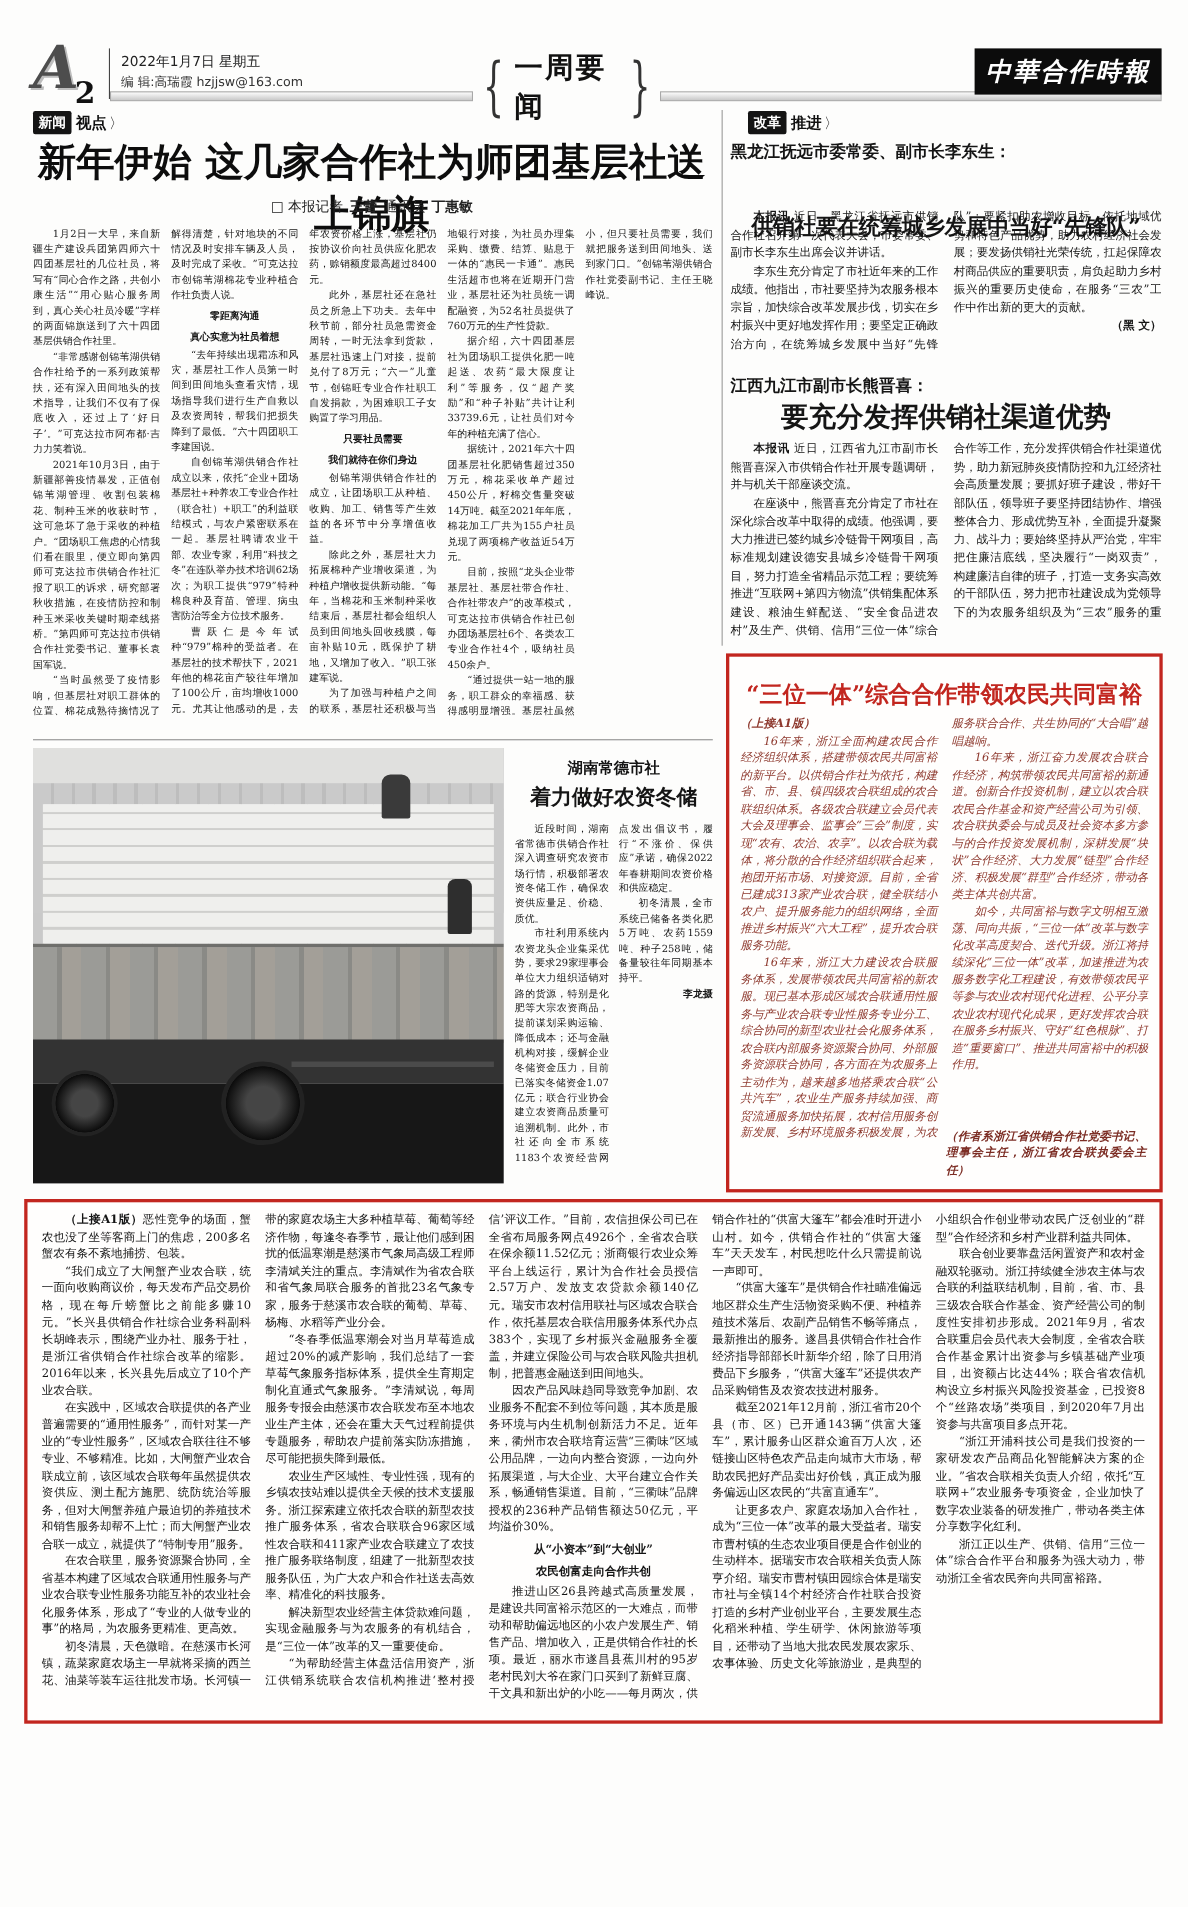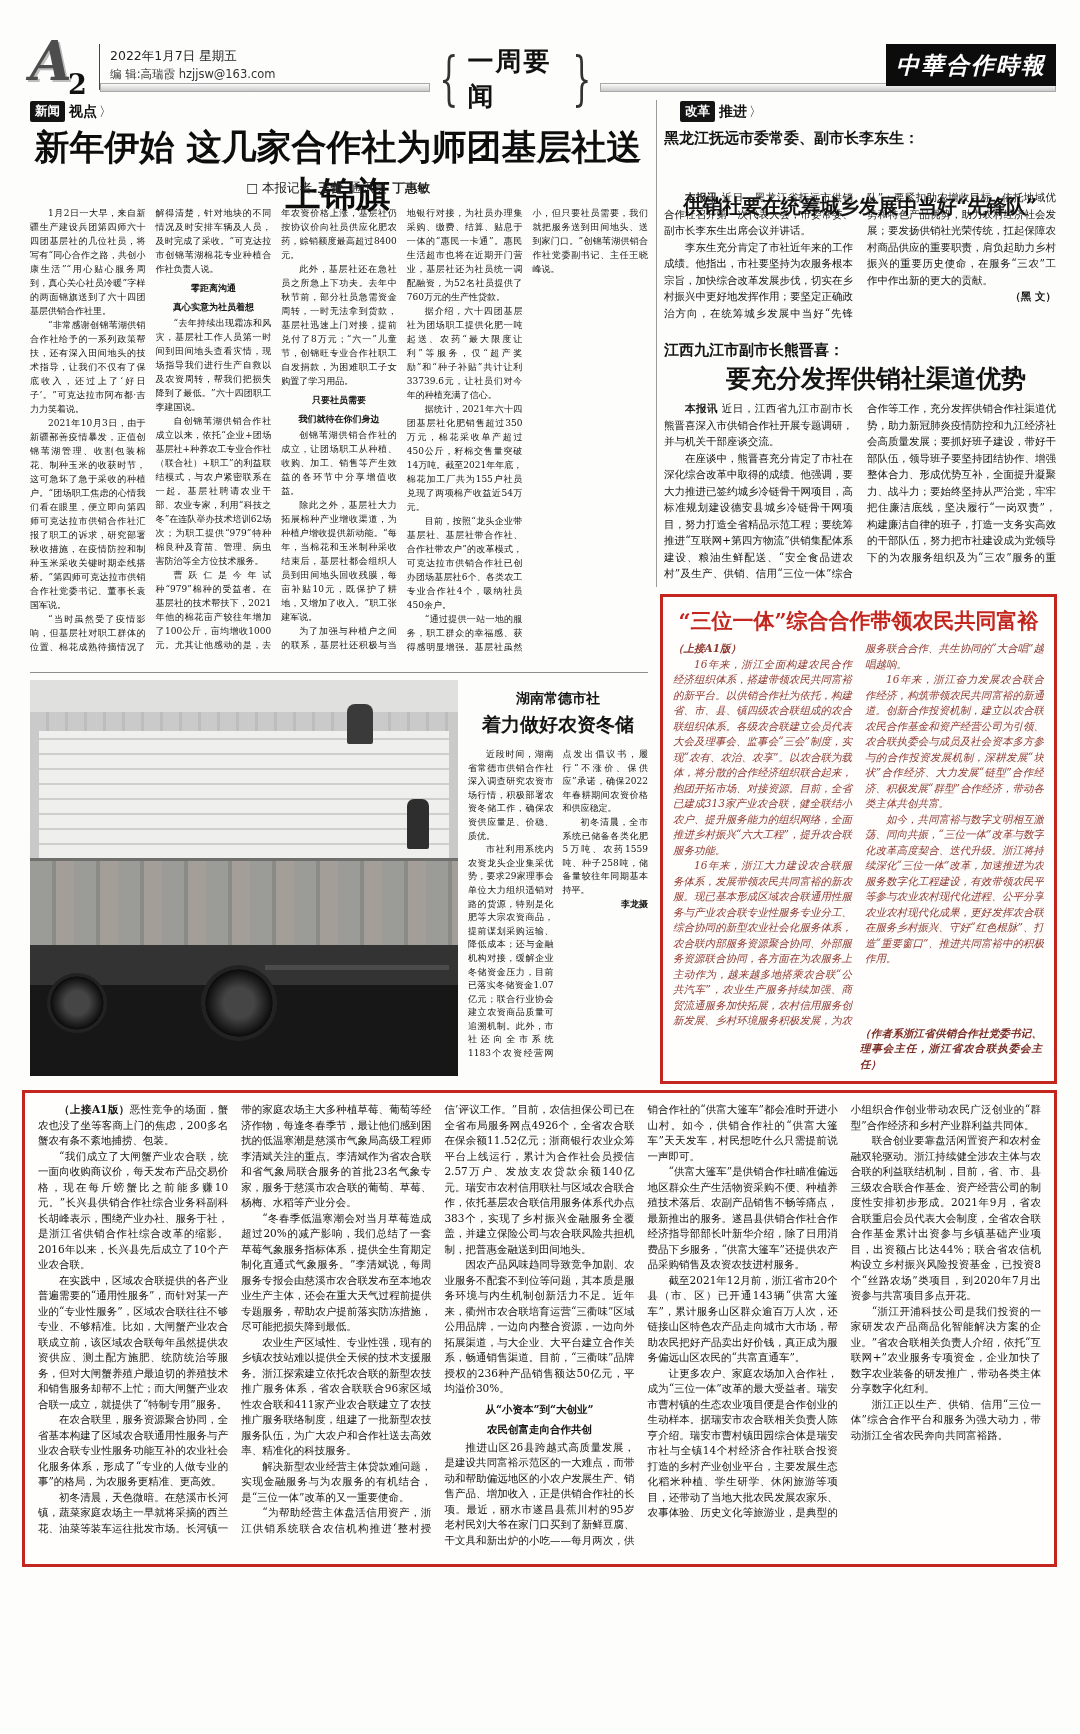--- a/index.html
+++ b/index.html
@@ -56,24 +56,24 @@
   
   .cd-kicker{position:absolute;left:468px;top:690px;width:180px;text-align:center;font-size:14px;font-weight:bold;}
   .cd-title{position:absolute;left:468px;top:712px;width:180px;text-align:center;font-size:19px;font-weight:900;}
   .cd-body{position:absolute;left:468px;top:748px;width:180px;height:326px;column-count:2;column-gap:9px;font-size:9px;line-height:13.6px;}
   
   .rf-tag{position:absolute;left:664px;top:101px;padding-left:16px;}
   .a1-kicker{position:absolute;left:664px;top:129px;width:392px;font-size:15px;font-weight:bold;}
   .a1-title{position:absolute;left:664px;top:151px;width:392px;text-align:center;font-size:20px;font-weight:900;letter-spacing:-.5px;margin-top:42px;}
   .a1-body{position:absolute;left:664px;top:189px;width:392px;height:142px;column-count:2;column-gap:14px;font-size:10.5px;line-height:16.5px;}
   .a2-kicker{position:absolute;left:664px;top:341px;width:392px;font-size:15px;font-weight:bold;}
-  .a2-title{position:absolute;left:680px;top:362px;width:392px;text-align:center;font-size:25px;font-weight:900;}
+  .a2-title{position:absolute;left:664px;top:362px;width:392px;text-align:center;font-size:25px;font-weight:900;}
   .a2-body{position:absolute;left:664px;top:400px;width:392px;height:186px;column-count:2;column-gap:14px;font-size:10.5px;line-height:16.5px;}
   
-  .redbox{position:absolute;left:660px;top:594px;width:397px;height:490px;border:3px solid #c2261f;box-sizing:border-box;background:#fffefd;padding:6px 10px;}
+  .redbox{position:absolute;left:660px;top:594px;width:397px;height:490px;border:3px solid #c2261f;box-sizing:border-box;background:#fffefd;padding:16px 10px;}
   .rb-title{text-align:center;color:#c2261f;font-size:21px;font-weight:900;margin:4px 0 6px 0;}
   .rb-body{height:388px;column-count:2;column-gap:13px;font-size:10.5px;line-height:15.5px;color:#8e392e;font-style:italic;}
   .rb-author{position:absolute;right:12px;bottom:9px;width:182px;font-size:10.5px;line-height:15.5px;font-weight:bold;color:#7c2d24;font-style:italic;text-align:justify;}
   
   .botbox{position:absolute;left:22px;top:1090px;width:1035px;height:477px;border:3px solid #c2261f;box-sizing:border-box;background:#fffefd;padding:9px 13px;}
   .bb-body{height:449px;column-count:5;column-gap:13px;font-size:10.5px;line-height:15.5px;color:#141414;}
 </style>
 </head>
 <body>
 

